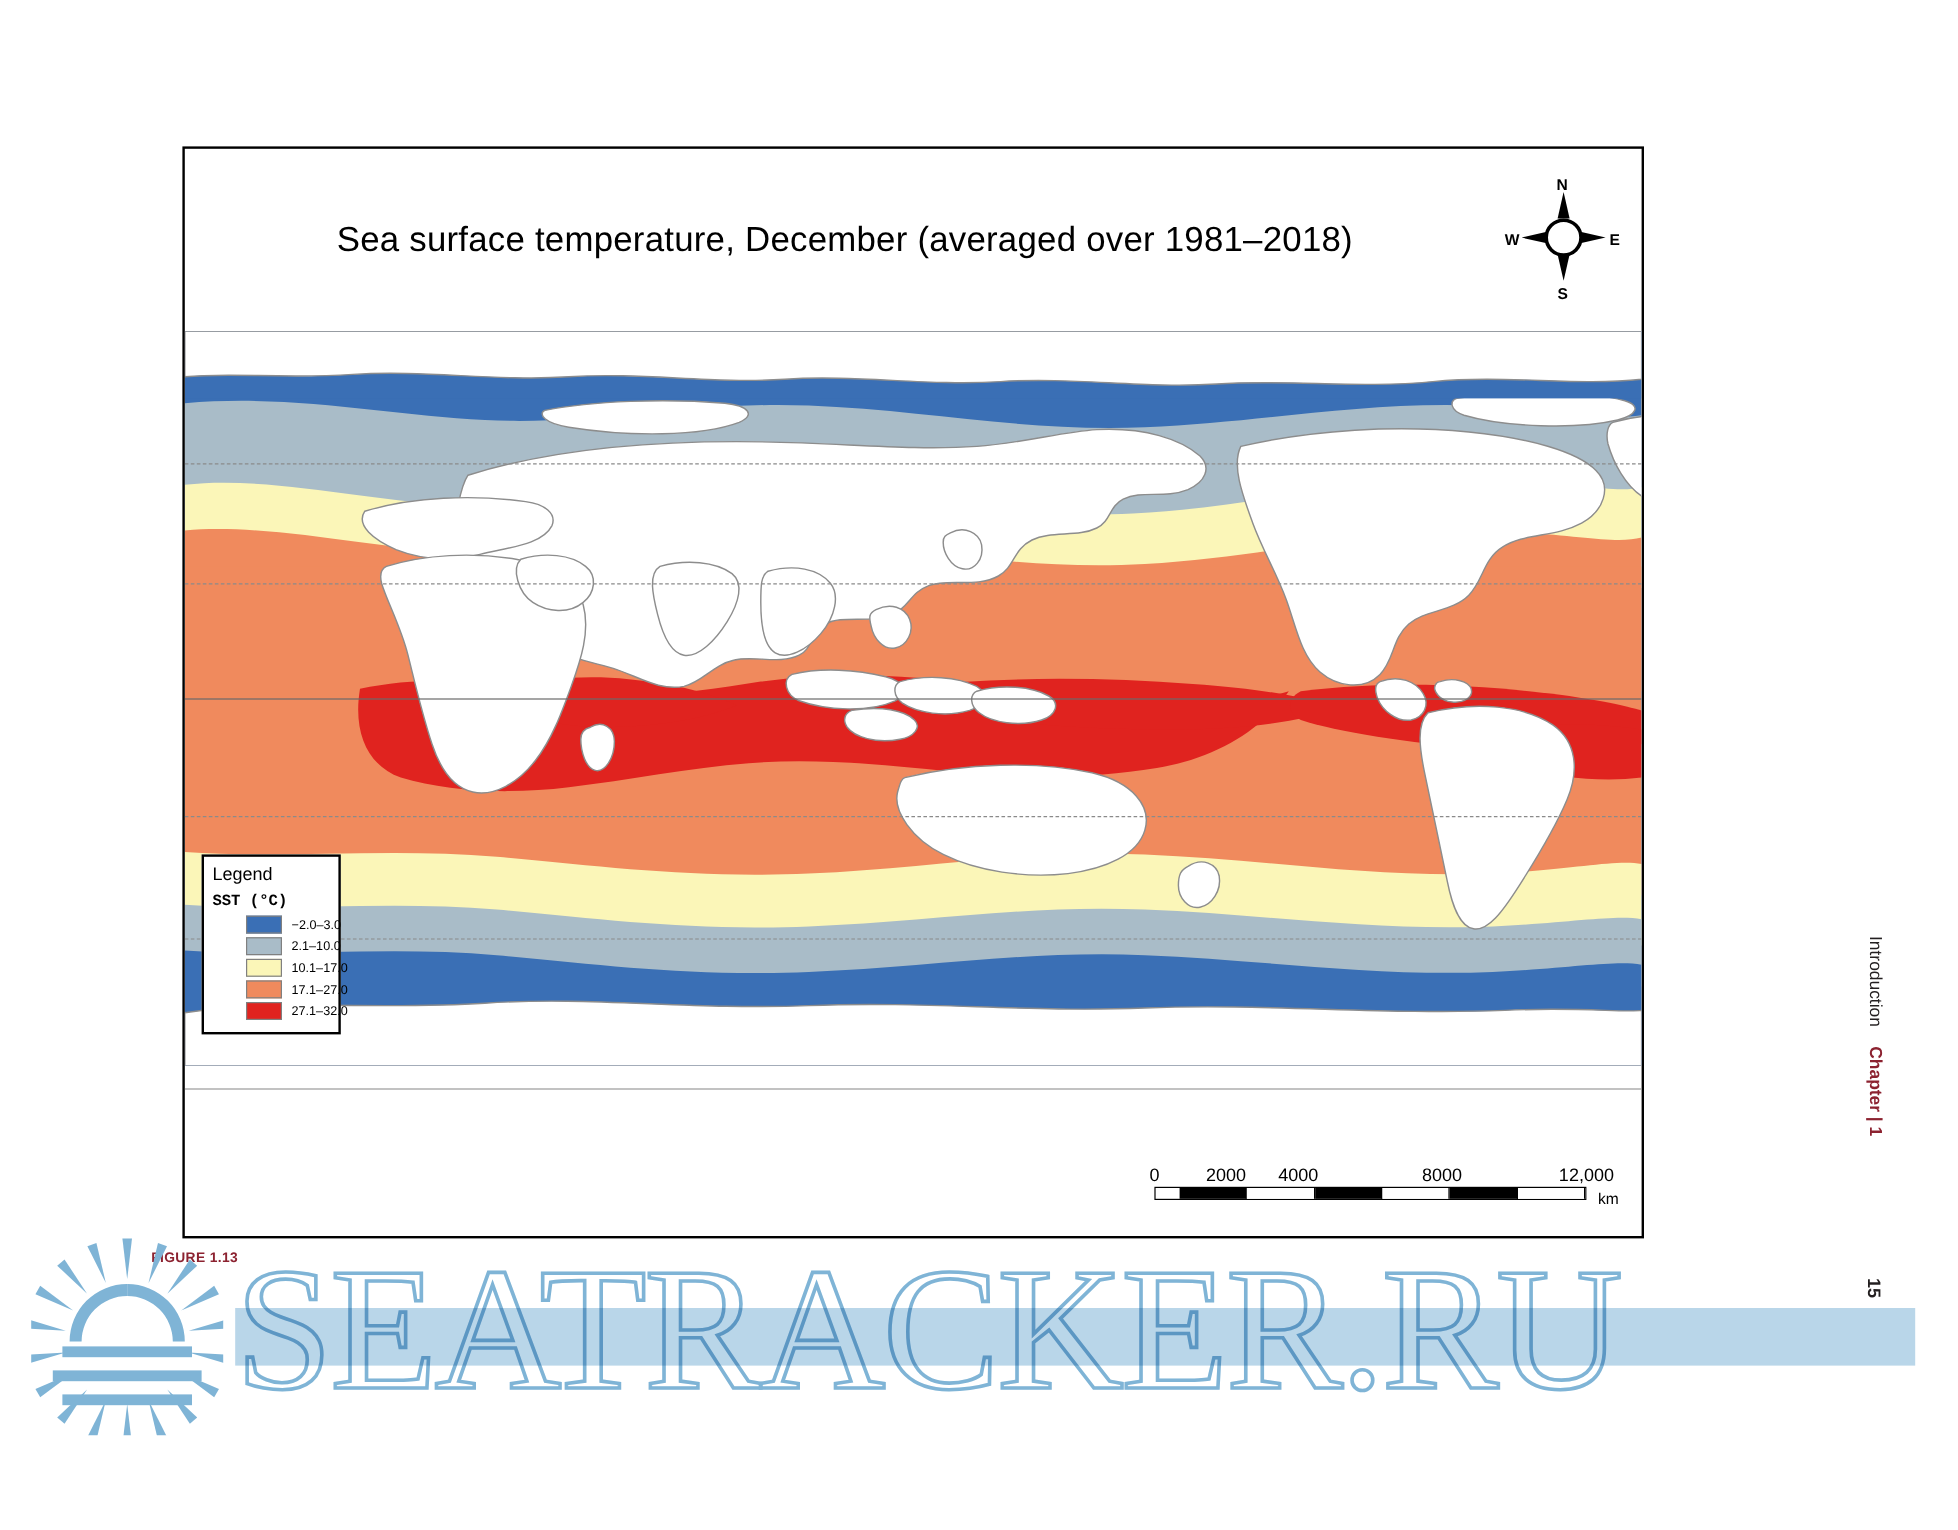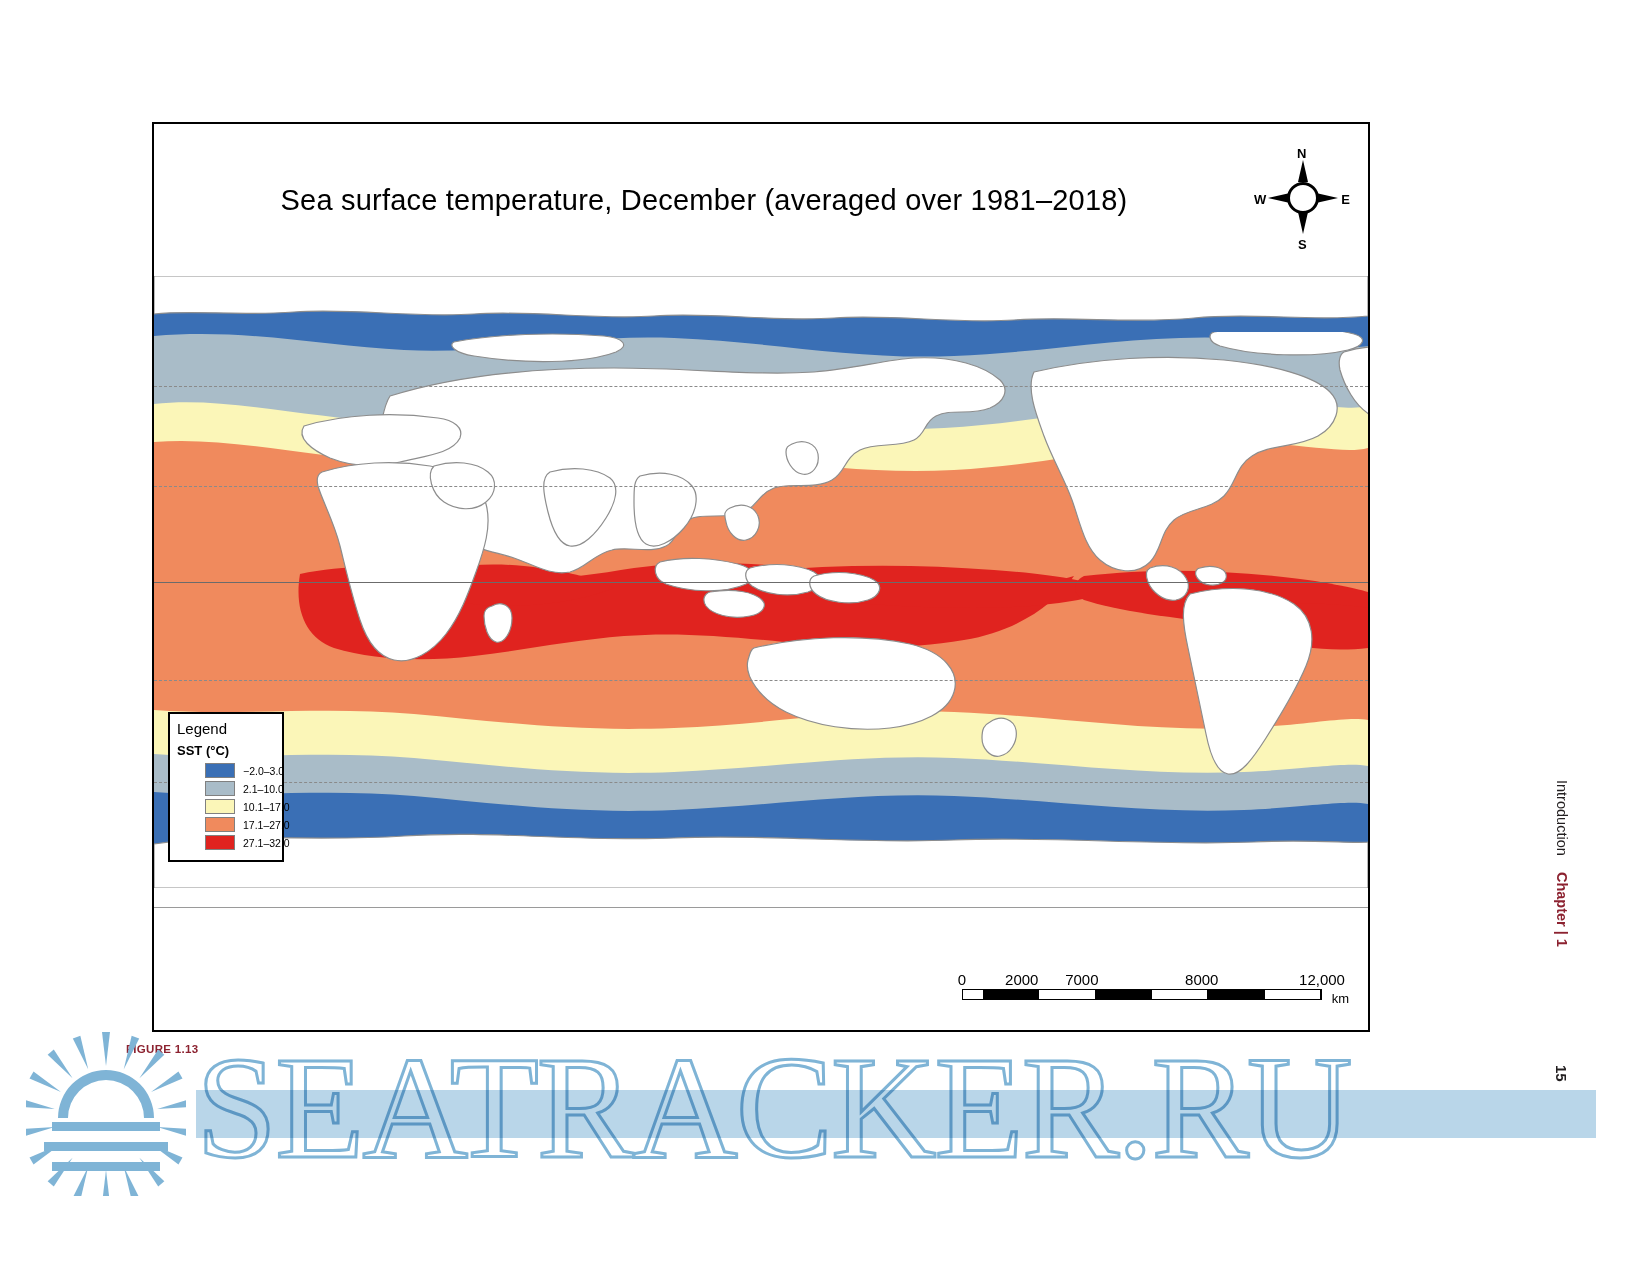--- a/index.html
+++ b/index.html
@@ -66,21 +66,21 @@
   .gridline.eq { border-top: 1px solid #6b6b6b; }
 
   
   .legend {
     position: absolute; left: 14px; top: 588px;
     width: 116px;
     background: #fff; border: 2px solid #000;
     padding: 6px 7px 7px 7px;
   }
   .legend-title { font-size: 15px; font-weight: normal; color: #000000; margin-bottom: 6px; }
-  .legend-sub { font-size: 13px; font-weight: bold; color: #000; margin-bottom: 5px; }
+  .legend-sub { font-size: 13px; font-weight: bold; color: #000; margin-bottom: 5px; font-family: Liberation Mono, monospace; }
   .legend-row { display: flex; align-items: center; margin-bottom: 3px; margin-left: 28px; }
   .legend-swatch { width: 30px; height: 15px; border: 1px solid #808080; flex: none; }
   .legend-label { font-size: 10.5px; color: #000; margin-left: 8px; white-space: nowrap; }
 
   
   .scalebar { position: absolute; left: 808px; bottom: 30px; width: 360px; }
   .sb-labels { position: relative; height: 18px; }
   .sb-labels span { position: absolute; font-size: 15px; color: #000; transform: translateX(-50%); white-space: nowrap; }
   .sb-bar { position: relative; height: 11px; border: 1px solid #000; display: flex; padding-left: 20px; }
   .sb-seg { flex: 1; border-right: 1px solid #000; }
@@ -338,21 +338,21 @@
       <div class="legend-row">
         <span class="legend-swatch" style="background:#e0231f"></span>
         <span class="legend-label">27.1–32.0</span>
       </div>
     </div>
 
     <div class="scalebar">
       <div class="sb-labels">
         <span style="left:0%">0</span>
         <span style="left:16.6%">2000</span>
-        <span style="left:33.3%">7000</span>
+        <span style="left:33.3%">4000</span>
         <span style="left:66.6%">8000</span>
         <span style="left:100%">12,000</span>
       </div>
       <div class="sb-bar">
         <div class="sb-seg" style="background:#000"></div>
         <div class="sb-seg" style="background:#fff"></div>
         <div class="sb-seg" style="background:#000"></div>
         <div class="sb-seg" style="background:#fff"></div>
         <div class="sb-seg" style="background:#000"></div>
         <div class="sb-seg" style="background:#fff"></div>

